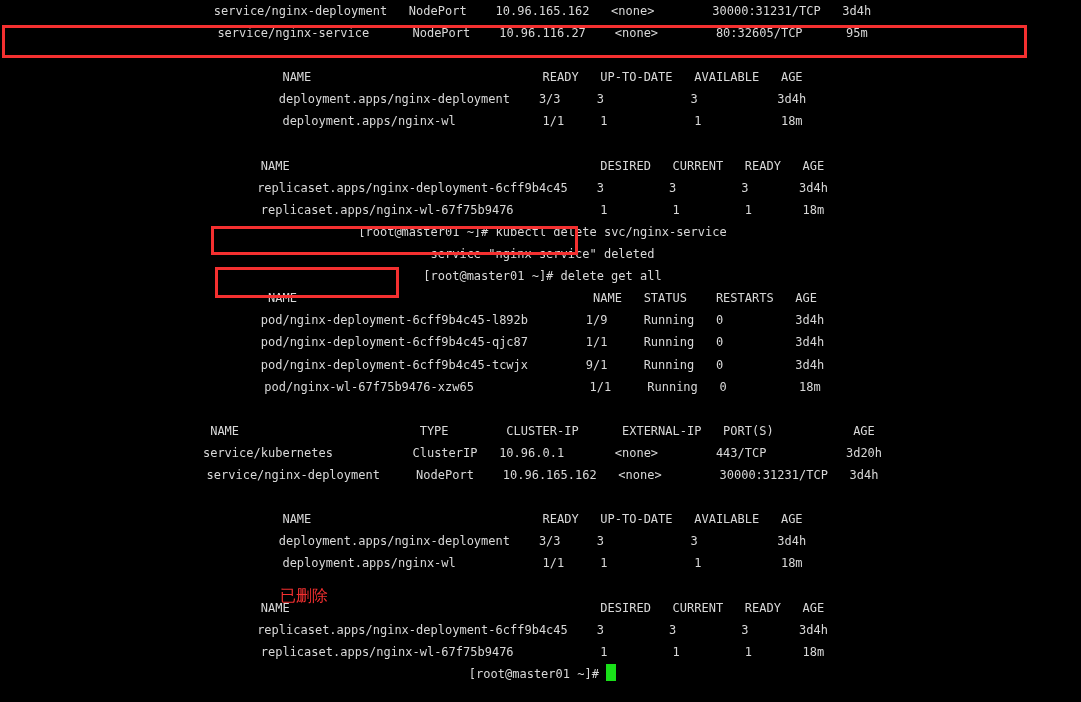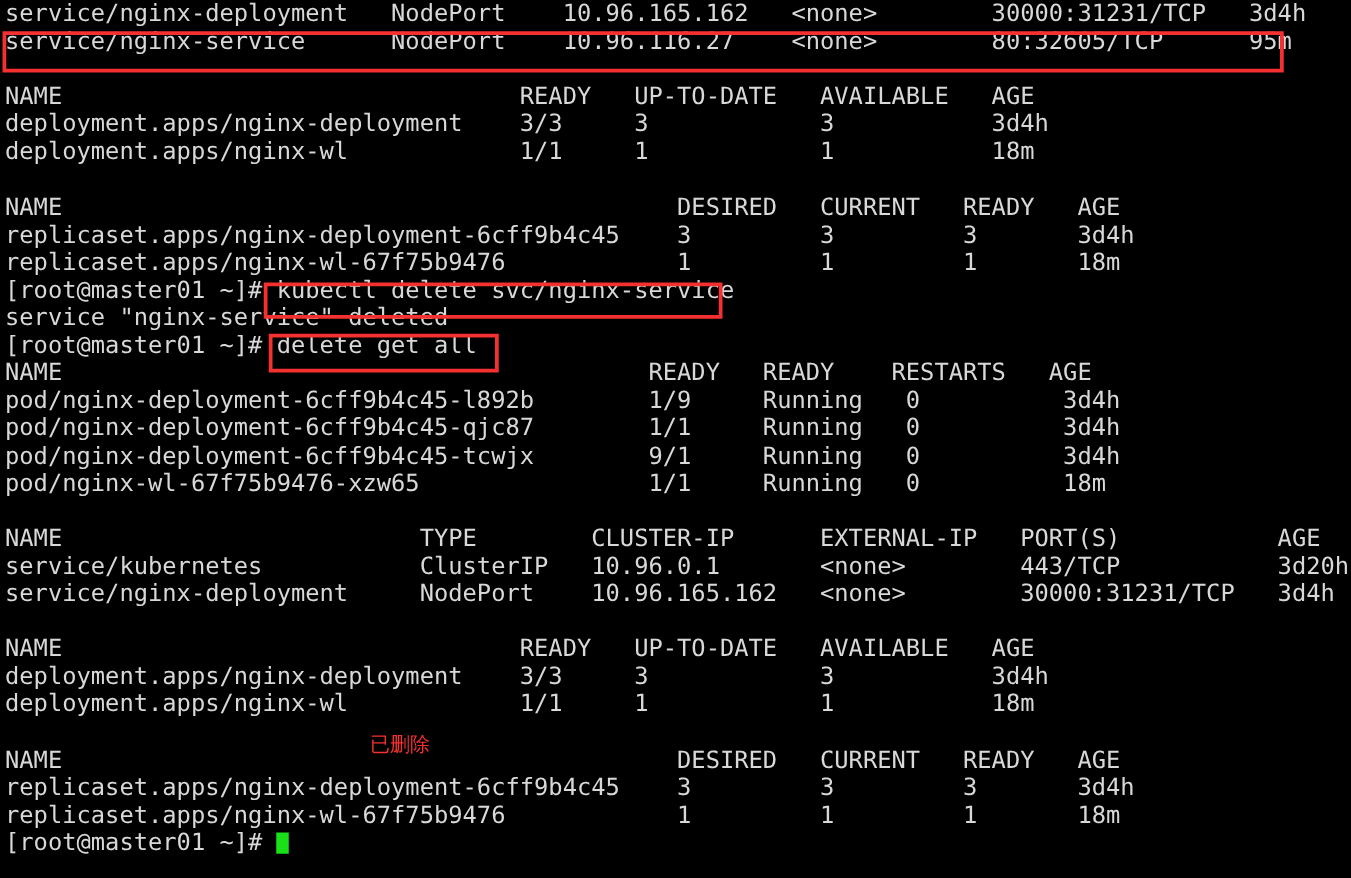--- a/index.html
+++ b/index.html
@@ -24,25 +24,26 @@
     position: absolute;
     left: 0;
     top: 0;
     width: 1081px;
     padding-left: 4px;
     box-sizing: border-box;
   }
   .line {
     height: 22.1px;
     line-height: 22.1px;
-    font-size: 19px;
+    font-size: 12px;
     letter-spacing: 0px;
     color: #d8d8d8;
     white-space: pre;
     font-family: "DejaVu Sans Mono", "Liberation Mono", monospace;
+    text-align: center;
   }
   .line.blank {
     color: transparent;
   }
   
   .hl-box {
     position: absolute;
     border: 3px solid #f43030;
     box-sizing: border-box;
     pointer-events: none;
@@ -77,21 +78,21 @@
     <div class="line">NAME                                READY   UP-TO-DATE   AVAILABLE   AGE</div>
     <div class="line">deployment.apps/nginx-deployment    3/3     3            3           3d4h</div>
     <div class="line">deployment.apps/nginx-wl            1/1     1            1           18m</div>
     <div class="line blank"></div>
     <div class="line">NAME                                           DESIRED   CURRENT   READY   AGE</div>
     <div class="line">replicaset.apps/nginx-deployment-6cff9b4c45    3         3         3       3d4h</div>
     <div class="line">replicaset.apps/nginx-wl-67f75b9476            1         1         1       18m</div>
     <div class="line">[root@master01 ~]# kubectl delete svc/nginx-service</div>
     <div class="line">service "nginx-service" deleted</div>
     <div class="line">[root@master01 ~]# delete get all</div>
-    <div class="line">NAME                                         READY   READY    RESTARTS   AGE</div>
+    <div class="line">NAME                                         NAME   STATUS    RESTARTS   AGE</div>
     <div class="line">pod/nginx-deployment-6cff9b4c45-l892b        1/9     Running   0          3d4h</div>
     <div class="line">pod/nginx-deployment-6cff9b4c45-qjc87        1/1     Running   0          3d4h</div>
     <div class="line">pod/nginx-deployment-6cff9b4c45-tcwjx        9/1     Running   0          3d4h</div>
     <div class="line">pod/nginx-wl-67f75b9476-xzw65                1/1     Running   0          18m</div>
     <div class="line blank"></div>
     <div class="line">NAME                         TYPE        CLUSTER-IP      EXTERNAL-IP   PORT(S)           AGE</div>
     <div class="line">service/kubernetes           ClusterIP   10.96.0.1       &lt;none&gt;        443/TCP           3d20h</div>
     <div class="line">service/nginx-deployment     NodePort    10.96.165.162   &lt;none&gt;        30000:31231/TCP   3d4h</div>
     <div class="line blank"></div>
     <div class="line">NAME                                READY   UP-TO-DATE   AVAILABLE   AGE</div>
@@ -103,15 +104,15 @@
     <div class="line">replicaset.apps/nginx-wl-67f75b9476            1         1         1       18m</div>
     <div class="line"><span>[root@master01 ~]# </span><span class="cursor"></span></div>
   </div>
 
   <div class="hl-box" style="left:2px; top:25px; width:1025px; height:33px;"></div>
 
   <div class="hl-box" style="left:211px; top:226px; width:367px; height:29px;"></div>
 
   <div class="hl-box" style="left:215px; top:267px; width:184px; height:31px;"></div>
 
-  <div class="annot" style="left:296px; top:585px;">已删除</div>
+  <div class="annot" style="left:280px; top:585px;">已删除</div>
 
 </div>
 
 </body></html>

